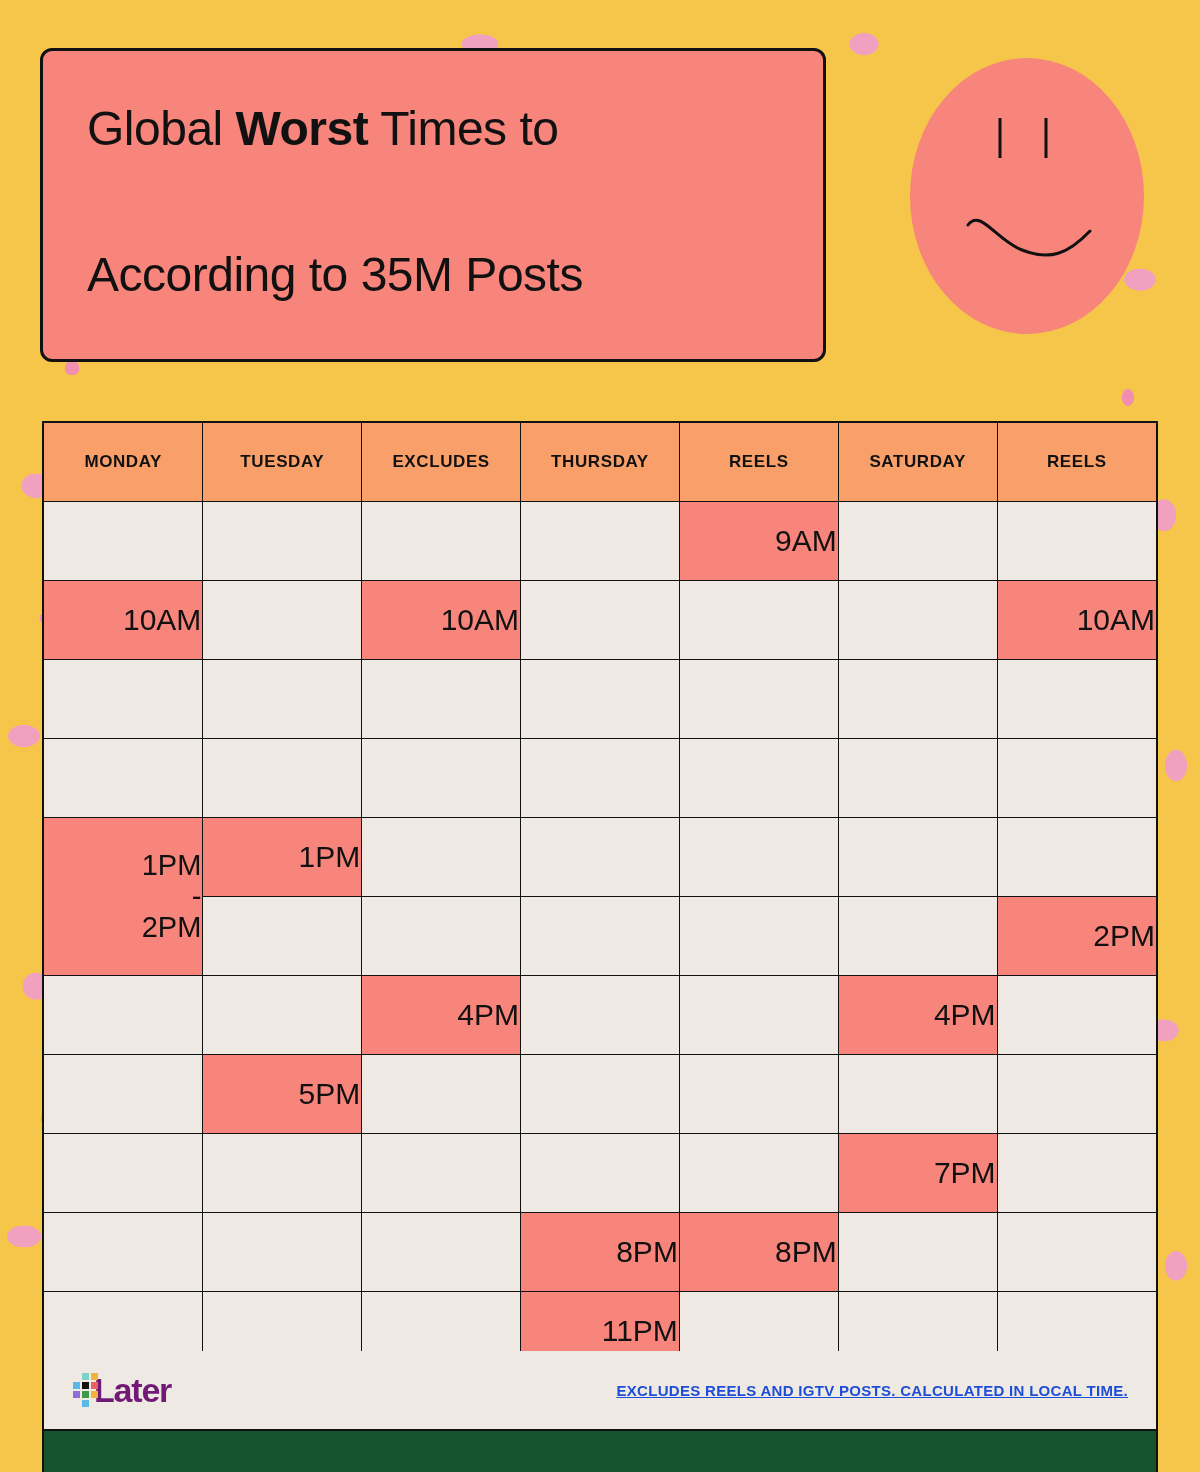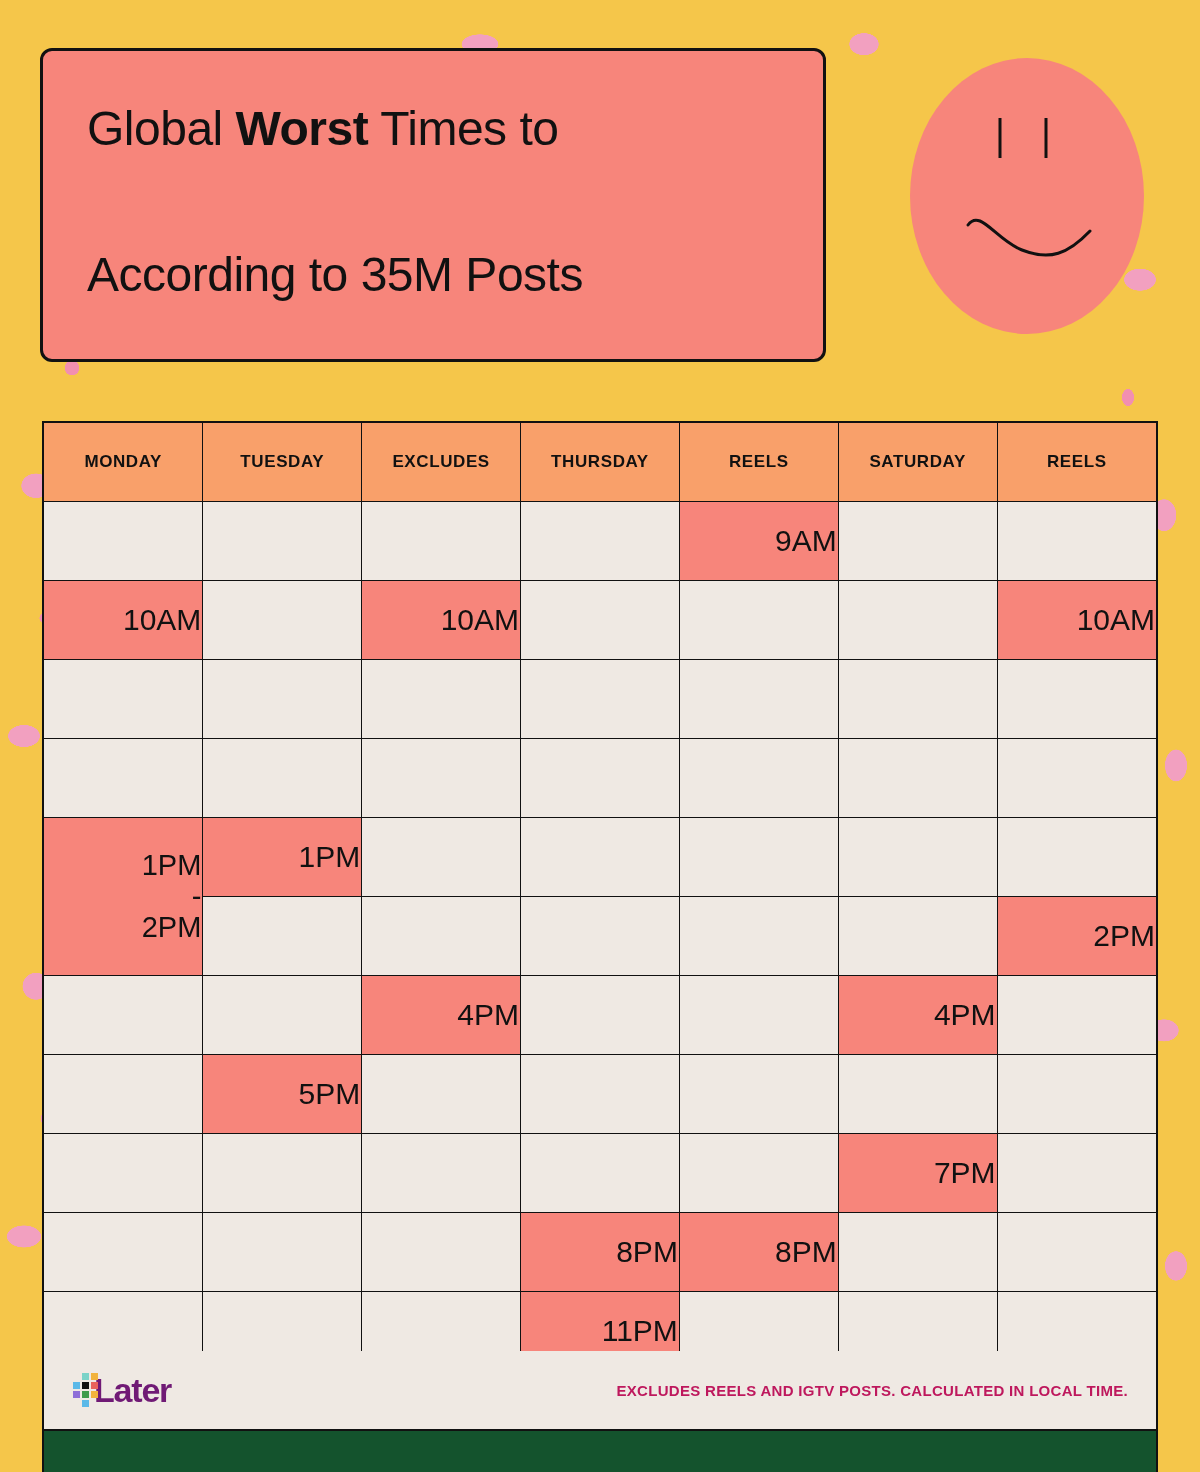--- a/index.html
+++ b/index.html
@@ -172,21 +172,22 @@
     font-size: 34px;
     font-weight: 700;
     color: #701a75;
     letter-spacing: -1.2px;
     margin-left: -12px;
   }
   #footnote {
     font-size: 15px;
     font-weight: 700;
     letter-spacing: 0.3px;
-    color: #be185d;
+    color: #1d4ed8;
+    text-decoration: underline;
   }
 </style>
 </head>
 <body>
 
 <div id="bg-pattern"></div>
 
 <div id="header">
 
   <div id="title-card">

